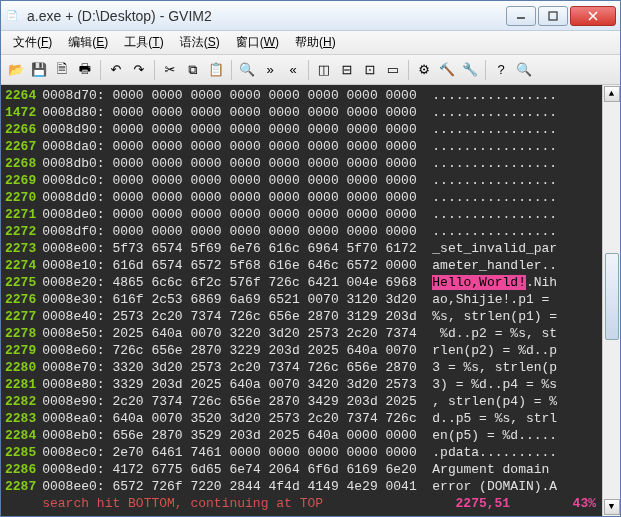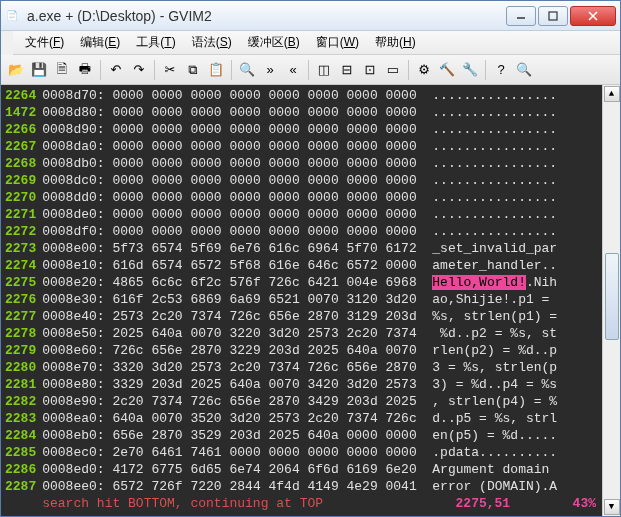--- a/index.html
+++ b/index.html
@@ -4,21 +4,21 @@
 <style>
 * { margin: 0; padding: 0; box-sizing: border-box; }
 body { font-family: "Microsoft YaHei", "Segoe UI", sans-serif; font-size: 12px; background: #e8e8e8; overflow: hidden; }
 .window { width: 621px; height: 517px; background: #f0f0f0; border: 1px solid #5a7ca8; display: flex; flex-direction: column; }
 .titlebar { height: 30px; background: linear-gradient(#fafcfe, #dde8f5); display: flex; align-items: center; padding: 0 4px; border-bottom: 1px solid #c0cddb; }
 .titlebar-icon { width: 16px; height: 16px; margin-right: 6px; display: inline-flex; align-items: center; justify-content: center; font-size: 10px; color: #444; }
 .titlebar-text { flex: 1; font-size: 14px; color: #333; }
 .win-buttons { display: flex; gap: 2px; }
 .win-btn { width: 30px; height: 20px; border: 1px solid #8a9db3; border-radius: 3px; background: linear-gradient(#f5f9fd,#d9e6f3); display: flex; align-items: center; justify-content: center; font-size: 10px; cursor: pointer; }
 .win-btn.close { background: linear-gradient(#f08080,#d43a2e); color: #fff; border-color: #a83028; width: 46px; font-weight: bold; }
-.menubar { height: 24px; background: linear-gradient(#f8f8f8,#ececec); display: flex; align-items: center; padding: 0 4px; border-bottom: 1px solid #d0d0d0; margin-left: 12px; }
+.menubar { height: 24px; background: linear-gradient(#f8f8f8,#ececec); display: flex; align-items: center; padding: 0 4px; border-bottom: 1px solid #d0d0d0; }
 .menu-item { padding: 2px 8px; cursor: pointer; font-size: 12px; }
 .menu-item u { text-decoration: underline; }
 .toolbar { height: 30px; background: linear-gradient(#f5f5f5,#e6e6e6); display: flex; align-items: center; padding: 0 4px; gap: 1px; border-bottom: 1px solid #c8c8c8; }
 .tbtn { width: 22px; height: 22px; display: flex; align-items: center; justify-content: center; cursor: pointer; border: 1px solid transparent; border-radius: 2px; font-size: 13px; }
 .tsep { width: 1px; height: 20px; background: #c4c4c4; margin: 0 3px; }
 .editor { flex: 1; display: flex; background: #2b2b2b; font-family: Consolas, "Courier New", monospace; font-size: 13px; line-height: 17px; overflow: hidden; position: relative; }
 .gutter { background: #2b2b2b; color: #84cc16; padding: 2px 6px 2px 4px; text-align: right; user-select: none; font-weight: bold; }
 .code { flex: 1; color: #e0e0e0; padding: 2px 0; overflow: hidden; white-space: pre; }
 .hexaddr { color: #e0e0e0; }
 .hexbytes { color: #e0e0e0; }
@@ -56,21 +56,20 @@
           </svg>
         </div>
     </div>
   </div>
 
   <div class="menubar" id="menubar">
       <span class="menu-item">文件(<u>F</u>)</span>
       <span class="menu-item">编辑(<u>E</u>)</span>
       <span class="menu-item">工具(<u>T</u>)</span>
       <span class="menu-item">语法(<u>S</u>)</span>
-      <span class="menu-item">缓冲区(<u>B</u>)</span>
       <span class="menu-item">窗口(<u>W</u>)</span>
       <span class="menu-item">帮助(<u>H</u>)</span>
     </div>
 
   <div class="toolbar" id="toolbar">
       <div class="tbtn">
         <span>📂</span>
       </div>
       <div class="tbtn">
         <span>💾</span>

